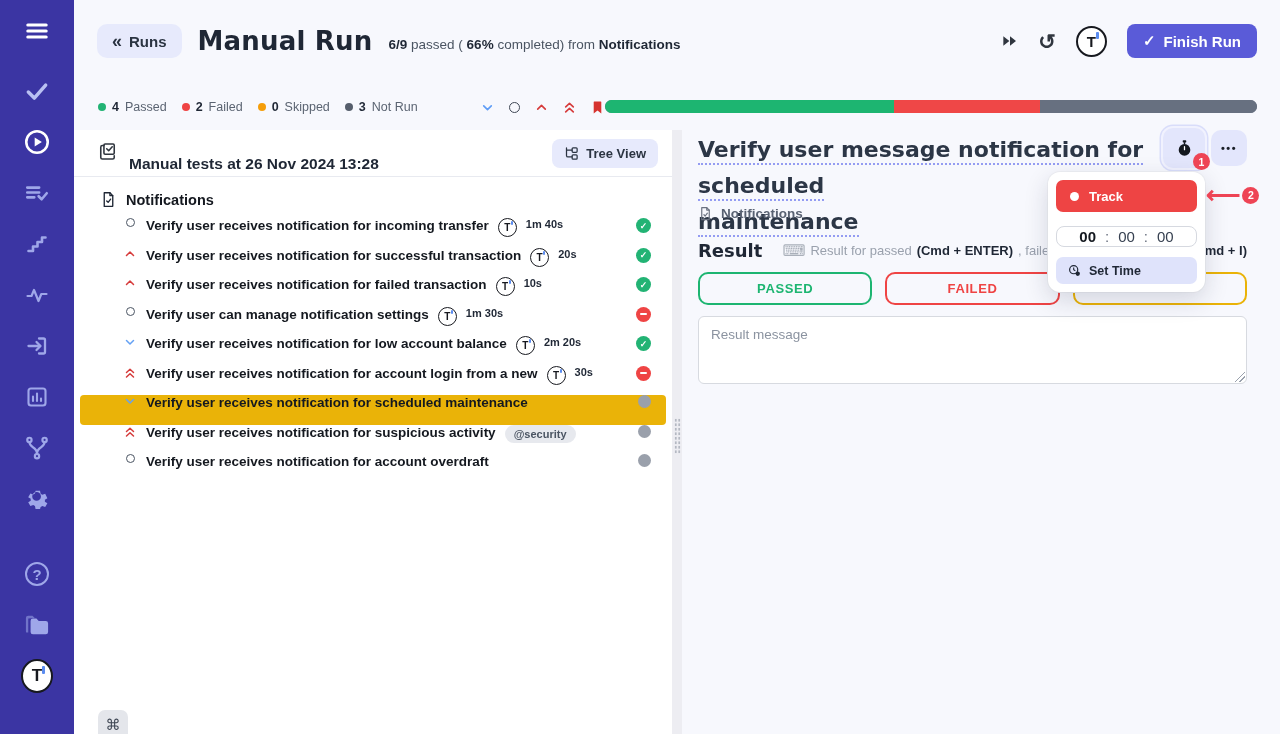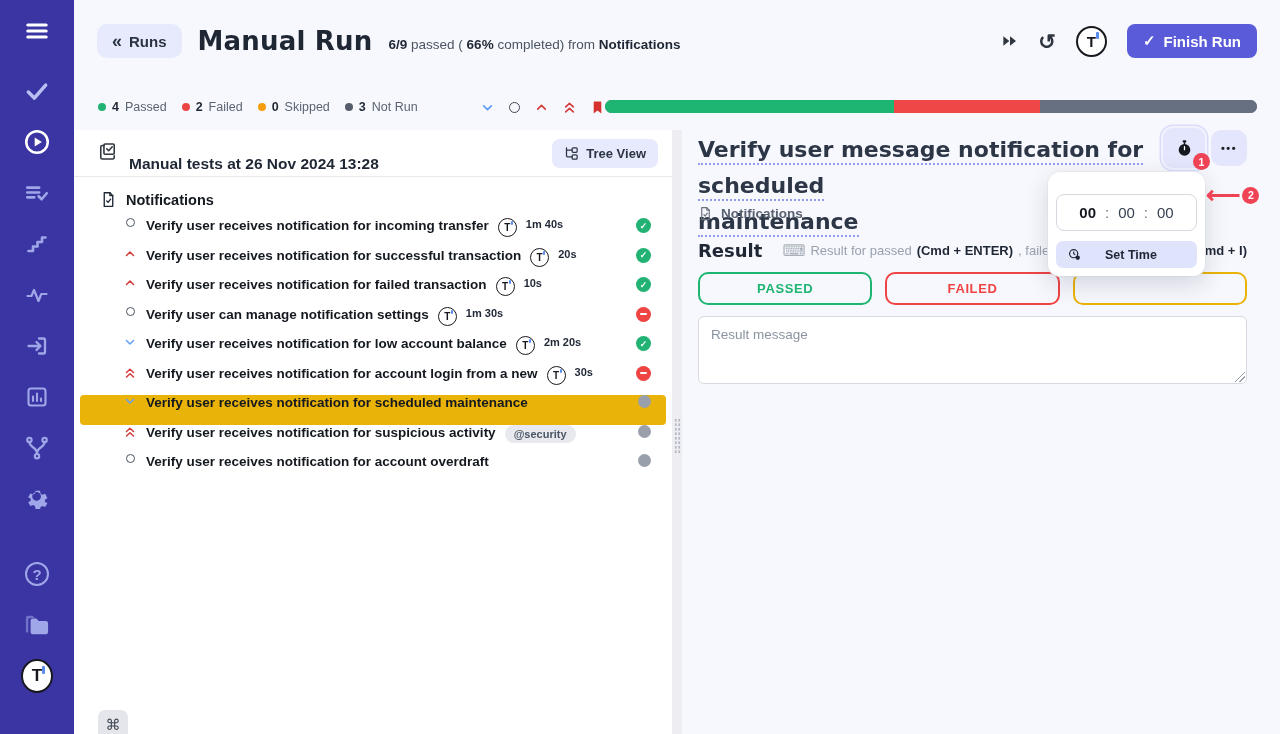--- a/index.html
+++ b/index.html
@@ -98,25 +98,25 @@
   .msgbox{position:absolute;left:16px;top:186px;right:33px;height:68px;}
   .msgbox textarea{width:100%;height:100%;background:#fff;border:1px solid #d7dae0;border-radius:6px;resize:none;font-family:"Liberation Sans",sans-serif;font-size:13.5px;color:#333;padding:10px 12px;outline:none;}
   .msgbox textarea::placeholder{color:#8b93a0;}
   .msgbox .rz{position:absolute;right:2px;bottom:2px;width:10px;height:10px;background:
      linear-gradient(135deg,transparent 0 45%,#9aa1ad 45% 52%,transparent 52% 68%,#9aa1ad 68% 75%,transparent 75%);}
 
   
   .popup{position:absolute;left:1048px;top:172px;width:157px;background:#ffffff;border-radius:12px;box-shadow:0 8px 24px rgba(25,30,60,.16),0 0 0 1px #f0f1f5;padding:8px;z-index:30;}
   .track-btn{width:100%;height:32px;background:#ee4444;border:none;border-radius:7px;color:#fff;font-size:13px;font-weight:700;display:flex;align-items:center;gap:10px;padding:0 14px;cursor:pointer;font-family:"Liberation Sans",sans-serif;}
   .track-btn .rec{width:9px;height:9px;background:#fff;border-radius:50%;}
-  .timebox{margin-top:14px;height:37px;border:1px solid #d6d9e0;border-radius:8px;display:flex;align-items:center;justify-content:center;gap:9px;font-size:15px;color:#374151;}
+  .timebox{margin-top:14px;height:21px;border:1px solid #d6d9e0;border-radius:8px;display:flex;align-items:center;justify-content:center;gap:9px;font-size:15px;color:#374151;}
   .timebox .h{font-weight:800;color:#14181f;cursor:text;}
   .timebox .c{color:#6b7280;}
   .timebox .u{cursor:text;}
-  .settime-btn{margin-top:10px;width:100%;height:27px;background:#dfe3fb;border:none;border-radius:7px;font-size:12.5px;font-weight:700;color:#1f2735;display:flex;align-items:center;justify-content:flex-start;gap:24px;padding:0 12px;cursor:pointer;font-family:"Liberation Sans",sans-serif;}
+  .settime-btn{margin-top:10px;width:100%;height:27px;background:#dfe3fb;border:none;border-radius:7px;font-size:12.5px;font-weight:700;color:#1f2735;display:flex;align-items:center;justify-content:flex-start;gap:8px;padding:0 12px;cursor:pointer;font-family:"Liberation Sans",sans-serif;}
 
   
   .anno2{position:absolute;left:1206px;top:185px;display:flex;align-items:center;gap:2px;z-index:40;}
   .arrowL{color:#ee4455;font-size:24px;font-weight:800;line-height:20px;}
   .nbadge.b2{position:static;}
   .anno1{position:absolute;left:1193px;top:153px;z-index:40;}
 </style>
 </head>
 <body>
 
@@ -465,20 +465,24 @@
       <button class="rbtn skip"></button>
     </div>
 
     <div class="msgbox">
       <textarea placeholder="Result message" style=""></textarea>
       <span class="rz"></span>
     </div>
   </section>
 
   <div class="popup">
+    <button class="track-btn">
+      <span class="rec"></span>
+      <span>Track</span>
+    </button>
     <div class="timebox">
       <span class="h">00</span>
       <span class="c">:</span>
       <span class="u">00</span>
       <span class="c">:</span>
       <span class="u">00</span>
     </div>
     <button class="settime-btn">
       <svg width="13" height="13" viewBox="0 0 24 24">
           <circle cx="10.5" cy="10.5" r="7.5" fill="none" stroke="#1f2735" stroke-width="2.2"></circle>

